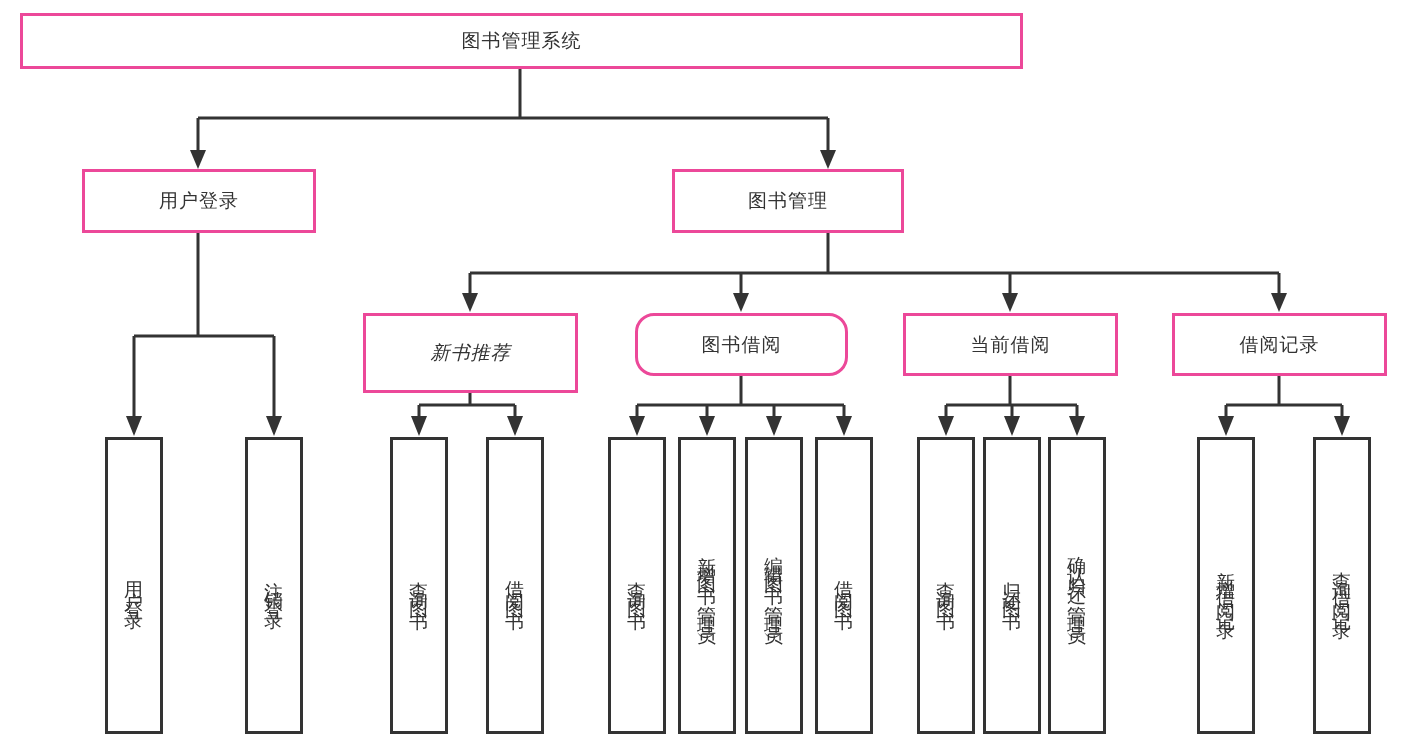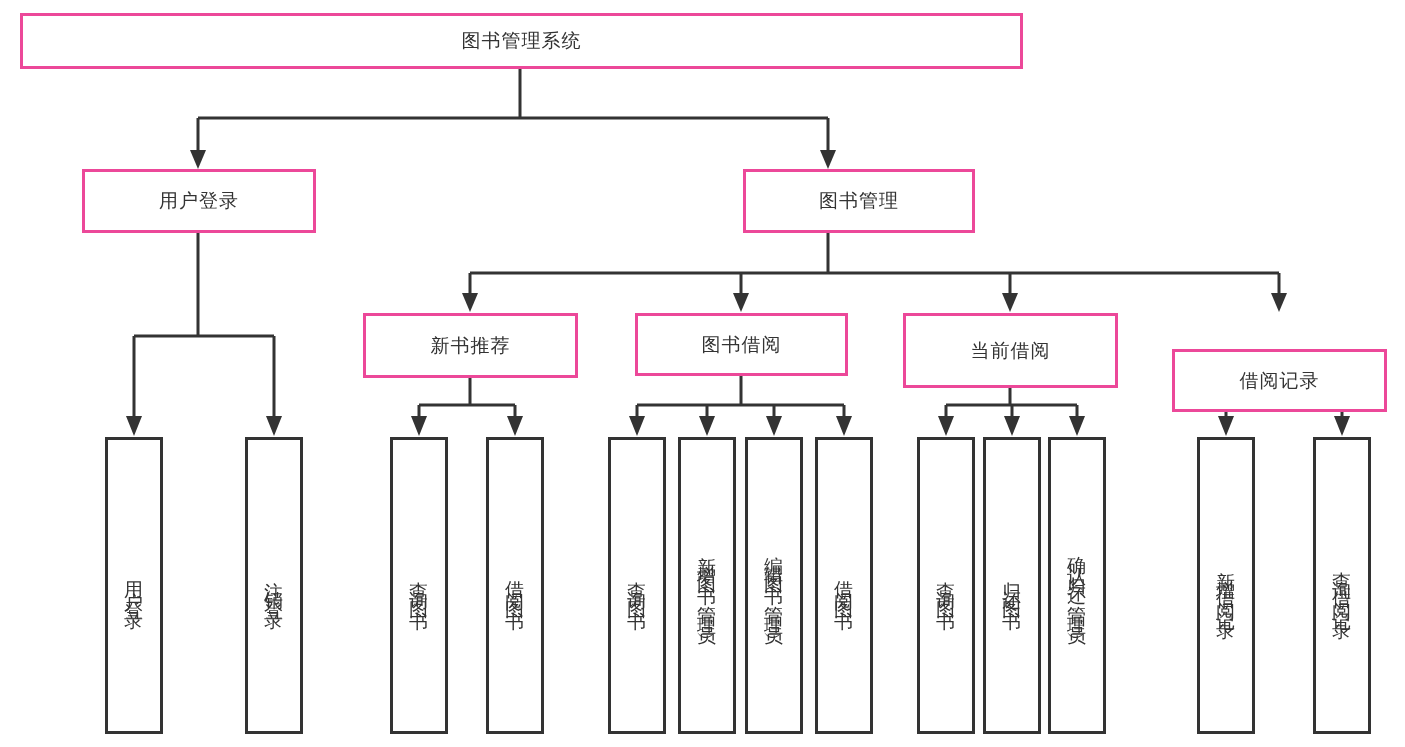--- a/index.html
+++ b/index.html
@@ -115,34 +115,34 @@
     </g>
   </svg>
 
   <div class="hbox" style="left:20px; top:13px; width:1003px; height:56px;">
     <span>图书管理系统</span>
   </div>
 
   <div class="hbox" style="left:82px; top:169px; width:234px; height:64px;">
     <span>用户登录</span>
   </div>
-  <div class="hbox" style="left:743px; top:169px; width:232px; height:64px;">
+  <div class="hbox" style="left:672px; top:169px; width:232px; height:64px;">
     <span>图书管理</span>
   </div>
 
-  <div class="hbox" style="left:363px; top:313px; width:215px; height:65px;">
+  <div class="hbox" style="left:363px; top:313px; width:215px; height:80px;font-style:italic;">
     <span>新书推荐</span>
   </div>
-  <div class="hbox" style="left:635px; top:313px; width:213px; height:63px;">
+  <div class="hbox" style="left:635px; top:313px; width:213px; height:63px;border-radius:19px;">
     <span>图书借阅</span>
   </div>
-  <div class="hbox" style="left:903px; top:313px; width:215px; height:75px;">
+  <div class="hbox" style="left:903px; top:313px; width:215px; height:63px;">
     <span>当前借阅</span>
   </div>
-  <div class="hbox" style="left:1172px; top:313px; width:215px; height:63px;margin-top:36px;">
+  <div class="hbox" style="left:1172px; top:313px; width:215px; height:63px;">
     <span>借阅记录</span>
   </div>
 
   <div class="vbox" style="left:105px;">
     <span class="vtext">用户登录</span>
   </div>
   <div class="vbox" style="left:245px;">
     <span class="vtext">注销登录</span>
   </div>
 

